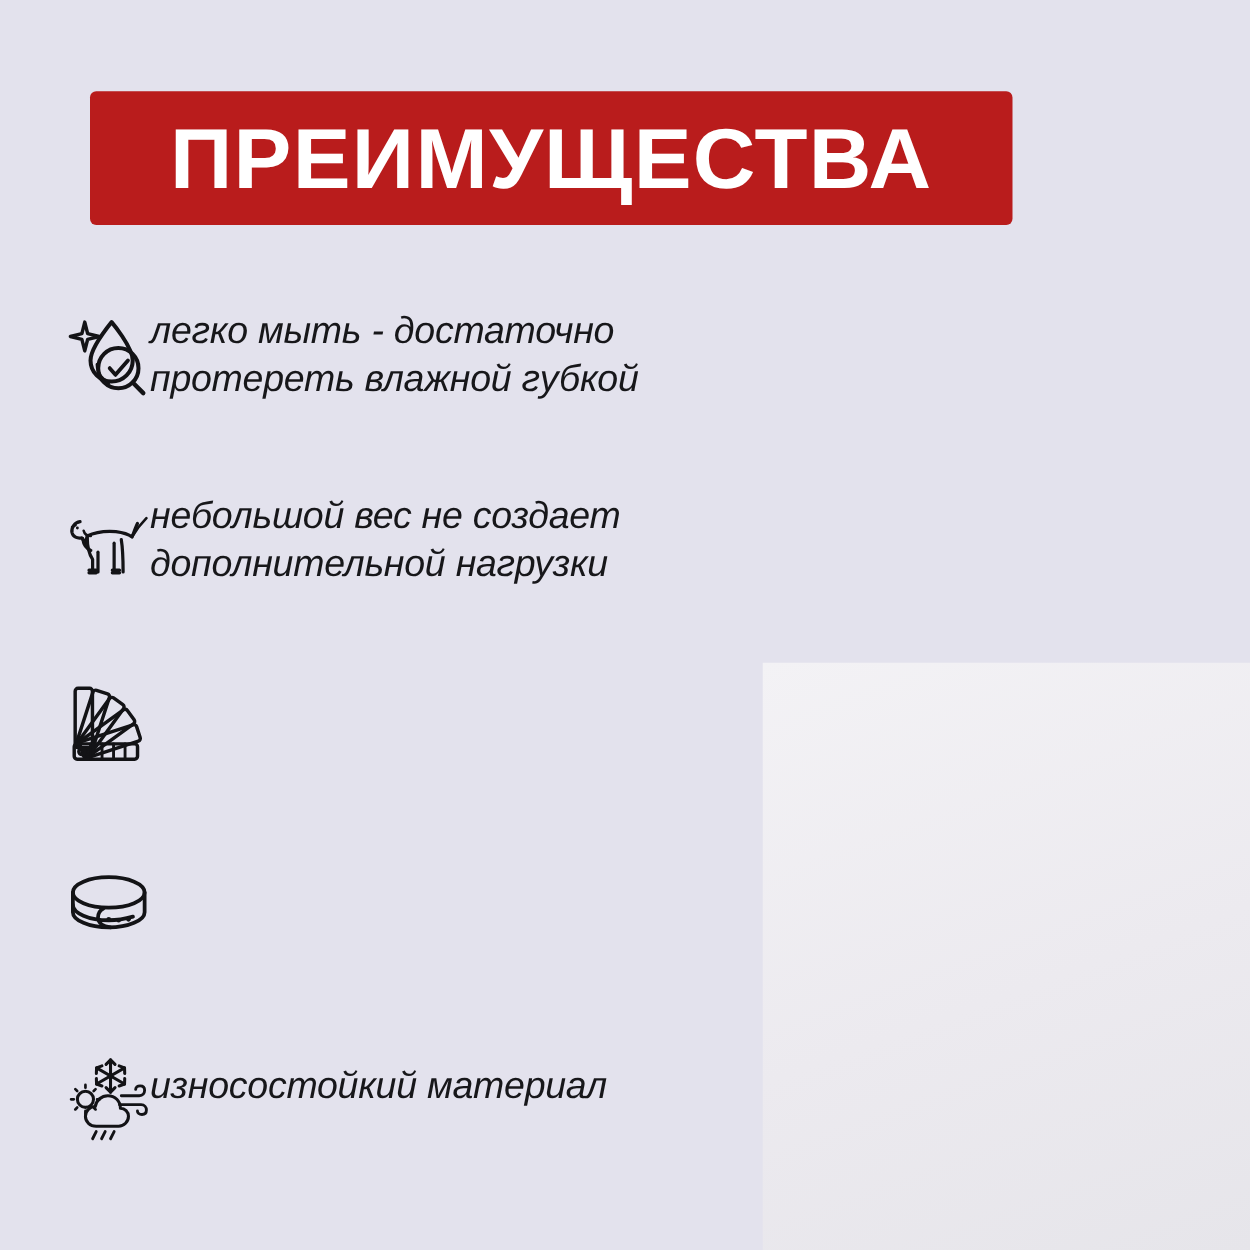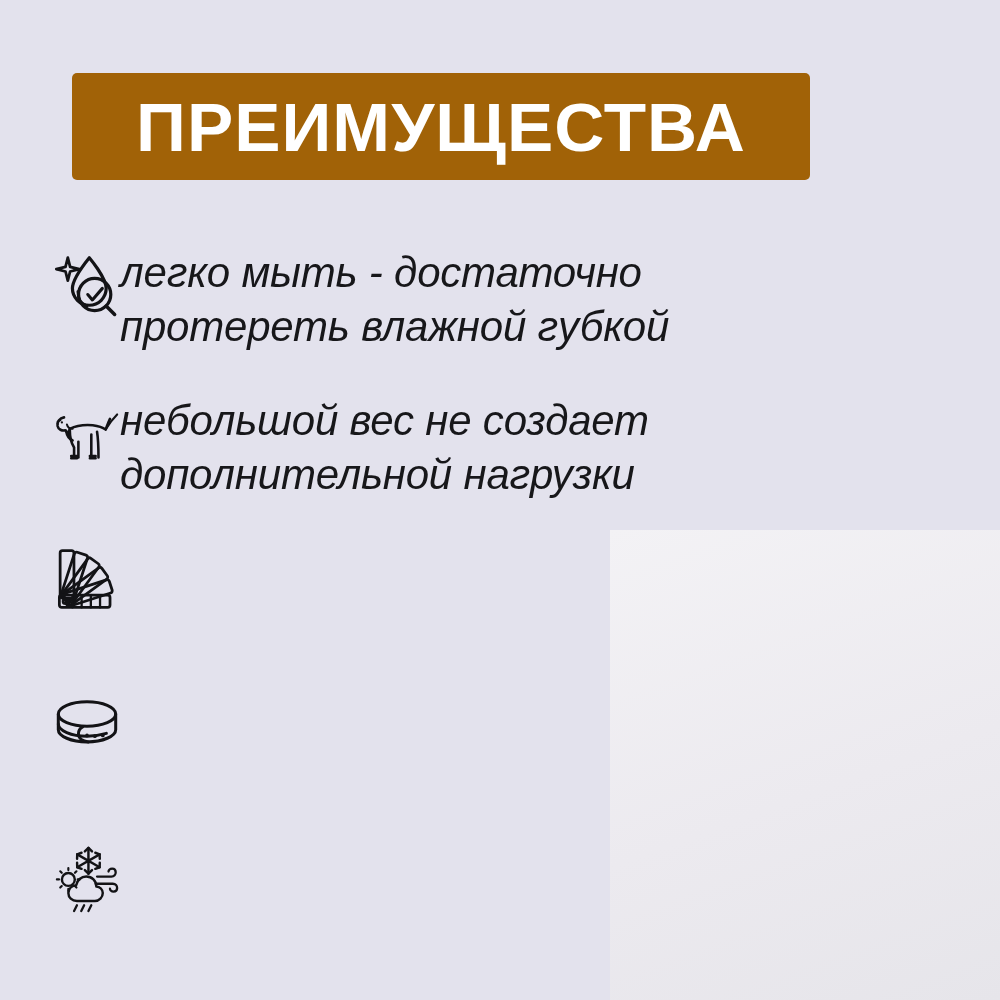--- a/index.html
+++ b/index.html
@@ -32,21 +32,21 @@
     background: linear-gradient(160deg, #f3f2f5 0%, #eceaef 55%, #e6e5ea 100%);
   }
 
   
   .banner {
     position: absolute;
     left: 72px;
     top: 73px;
     width: 738px;
     height: 107px;
-    background: #a16207;
+    background: #b91c1c;
     border-radius: 5px;
     z-index: 3;
     display: flex;
     align-items: center;
     justify-content: center;
   }
   .banner-title {
     color: #ffffff;
     font-size: 68px;
     line-height: 1;
@@ -80,21 +80,21 @@
     align-items: flex-start;
     justify-content: flex-start;
     padding-top: 8px;
   }
   .feature-icon svg {
     display: block;
   }
   .feature-text {
     padding-top: 14px;
     font-style: italic;
-    font-size: 42px;
+    font-size: 30px;
     line-height: 1.29;
     color: #17171a;
     font-weight: 500;
     letter-spacing: -0.2px;
     white-space: pre-line;
     font-family: "Liberation Sans", "DejaVu Sans", sans-serif;
   }
   .feature-row.single .feature-text {
     padding-top: 26px;
   }
@@ -295,15 +295,16 @@
 
         <path d="M60,44 L80,44 C84,44 86,41 86,38 C86,35 84,33 81,33 C78,33 76,35 76,37" stroke-width="3.2"></path>
         <path d="M58,54 L82,54 C86,54 88,57 88,60 C88,63 86,65 83,65 C80,65 78,63 78,61" stroke-width="3.2"></path>
 
         <path d="M32,78 C25,78 20,73 20,67 C20,61 25,56 31,56 C32,49 38,44 45,44
                  C53,44 59,50 59,58 C64,58 68,62 68,67 C68,73 63,78 57,78 Z"></path>
 
         <path d="M32,84 L28,92 M42,84 L38,92 M52,84 L48,92" stroke-width="3.2"></path>
       </svg>
     </div>
+    <div class="feature-text">износостойкий материал</div>
   </div>
 
 </div>
 
 </body></html>

